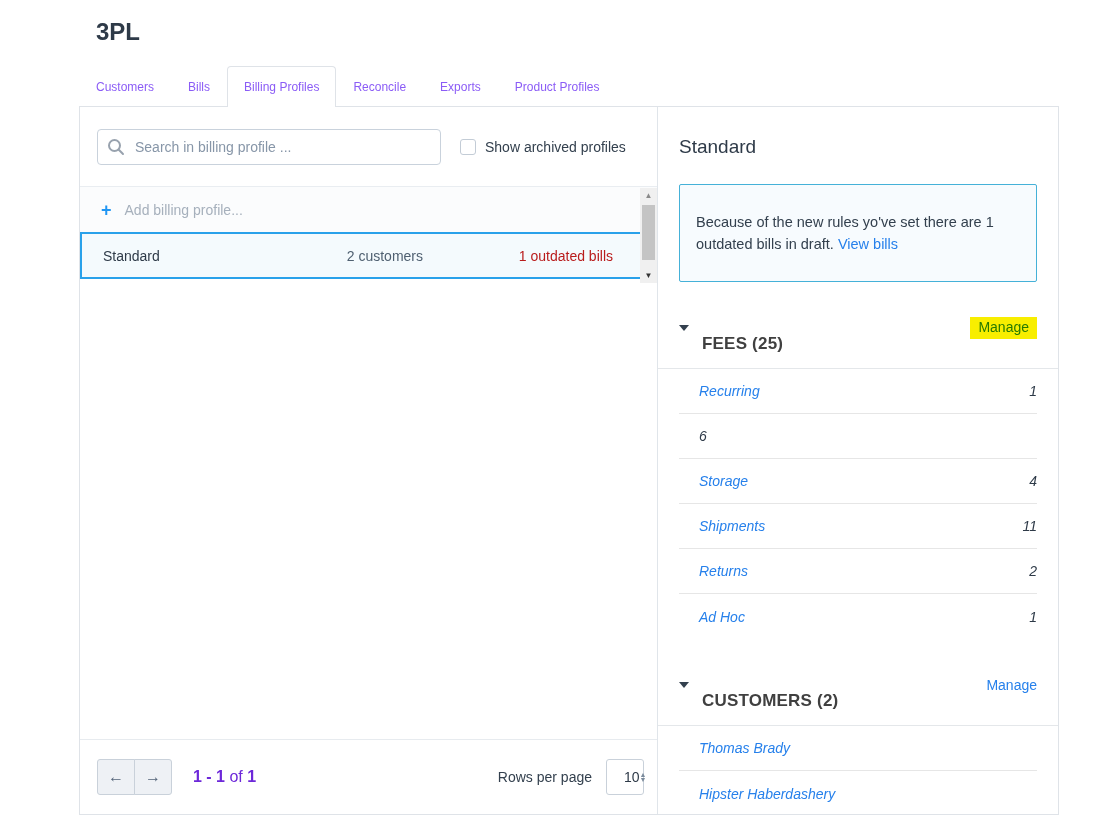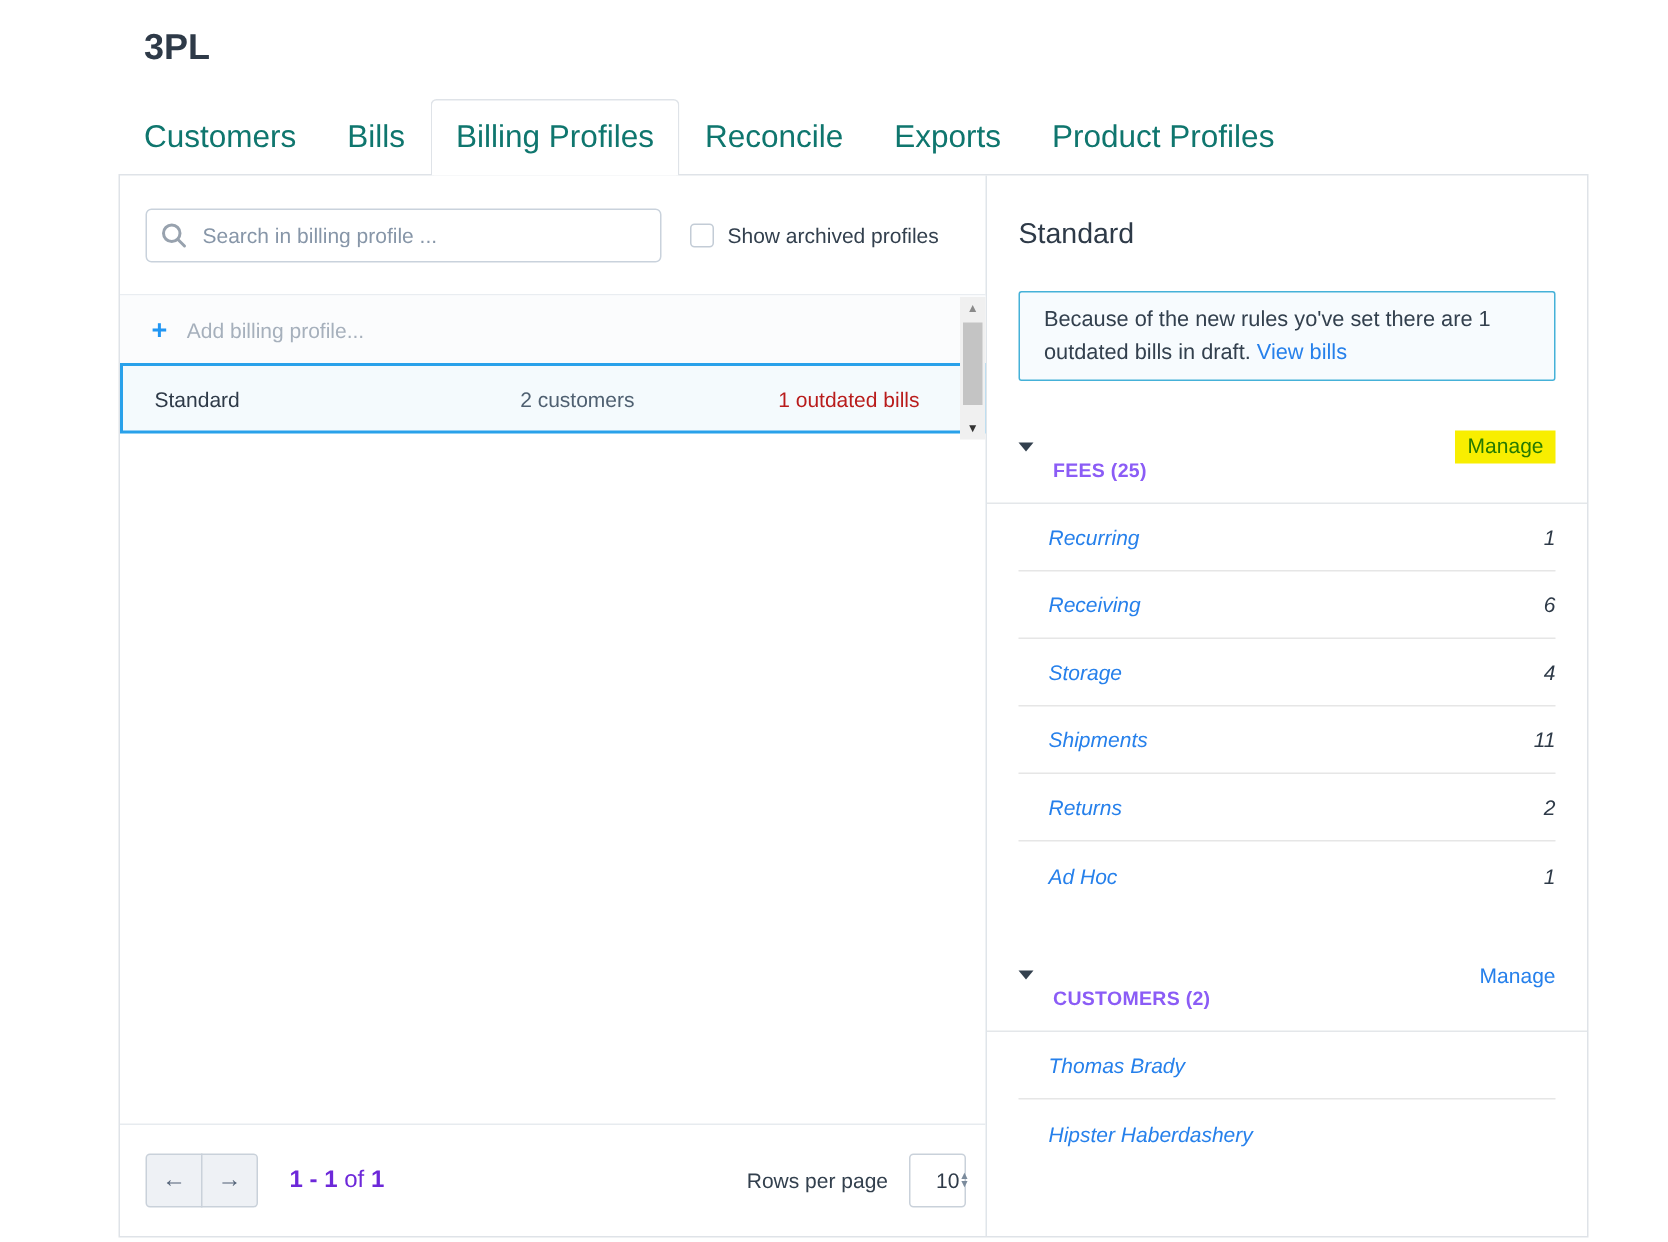--- a/index.html
+++ b/index.html
@@ -14,21 +14,21 @@
     margin:18px 0 0 96px;
     font-size:24px; font-weight:700; color:#2e3a48;
   }
   
   .tabs {
     display:flex; align-items:flex-end;
     margin:20px 0 0 79px;
     position:relative; z-index:2;
   }
   .tab {
-    padding:13px 16px; font-size:21px; color:#0f766e;
+    padding:13px 16px; font-size:12px; color:#8b5cf6;
     cursor:pointer; white-space:nowrap;
     border:1px solid transparent; border-bottom:none;
     margin-bottom:-1px;
   }
   .tab.active {
     background:#fff;
     border-color:#dfe3e8;
     border-radius:4px 4px 0 0;
   }
   
@@ -116,35 +116,35 @@
     background:#fff; display:flex; align-items:center; cursor:pointer;
     padding:0 5px 0 7px;
   }
   .rpp-value { flex:1; color:#2e3a48; font-size:14px;margin-left:10px; }
   .spinner { display:flex; flex-direction:column; line-height:5px; font-size:7px; color:#7b8b9c; }
   
   .right-panel { flex:1; padding:0 21px; overflow:hidden; }
   .rp-title { margin-top:29px; font-size:19px; font-weight:500; color:#2e3a48; }
   .notice {
     margin-top:26px; border:1px solid #45b1d8; border-radius:2px;
-    background:#f7fbfe; padding:7px 16px;
+    background:#f7fbfe; padding:26px 16px;
     font-size:14.5px; line-height:22px; color:#33404e;
   }
   .link { color:#2680eb; text-decoration:none; cursor:pointer; }
   .section-header {
     display:flex; align-items:center;
     margin:0 -21px; padding:20px 21px 14px;
     border-bottom:1px solid #e4e7ea;
   }
   .caret-down {
     width:0; height:0; border-left:5px solid transparent;
     border-right:5px solid transparent; border-top:6px solid #33404e;
     margin-right:13px; flex:none;
   }
-  .section-label { font-size:13px; font-weight:bold; color:#8b5cf6; letter-spacing:.2px; flex:1;margin-top:32px; }
+  .section-label { font-size:17px; font-weight:bold; color:#404040; letter-spacing:.2px; flex:1;margin-top:32px; }
   .manage-link { font-size:14px; }
   .manage-highlight {
     background:#f8ee00; color:#267a00; padding:2px 8px 4px;
   }
   .item-row {
     height:45px; display:flex; align-items:center;
     padding-left:20px; border-bottom:1px solid #e6e6e6;font-style:italic;
   }
   .item-row.no-border { border-bottom:none; }
   .item-link { flex:1; font-size:14px; }
@@ -239,21 +239,20 @@
       <span class="caret-down"></span>
       <span class="section-label">FEES (25)</span>
       <a class="link manage-link manage-highlight">Manage</a>
     </div>
 
     <div class="item-row">
       <a class="link item-link">Recurring</a>
       <span class="item-count">1</span>
     </div>
     <div class="item-row">
-      <a class="link item-link">Receiving</a>
       <span class="item-count">6</span>
     </div>
     <div class="item-row">
       <a class="link item-link">Storage</a>
       <span class="item-count">4</span>
     </div>
     <div class="item-row">
       <a class="link item-link">Shipments</a>
       <span class="item-count">11</span>
     </div>

